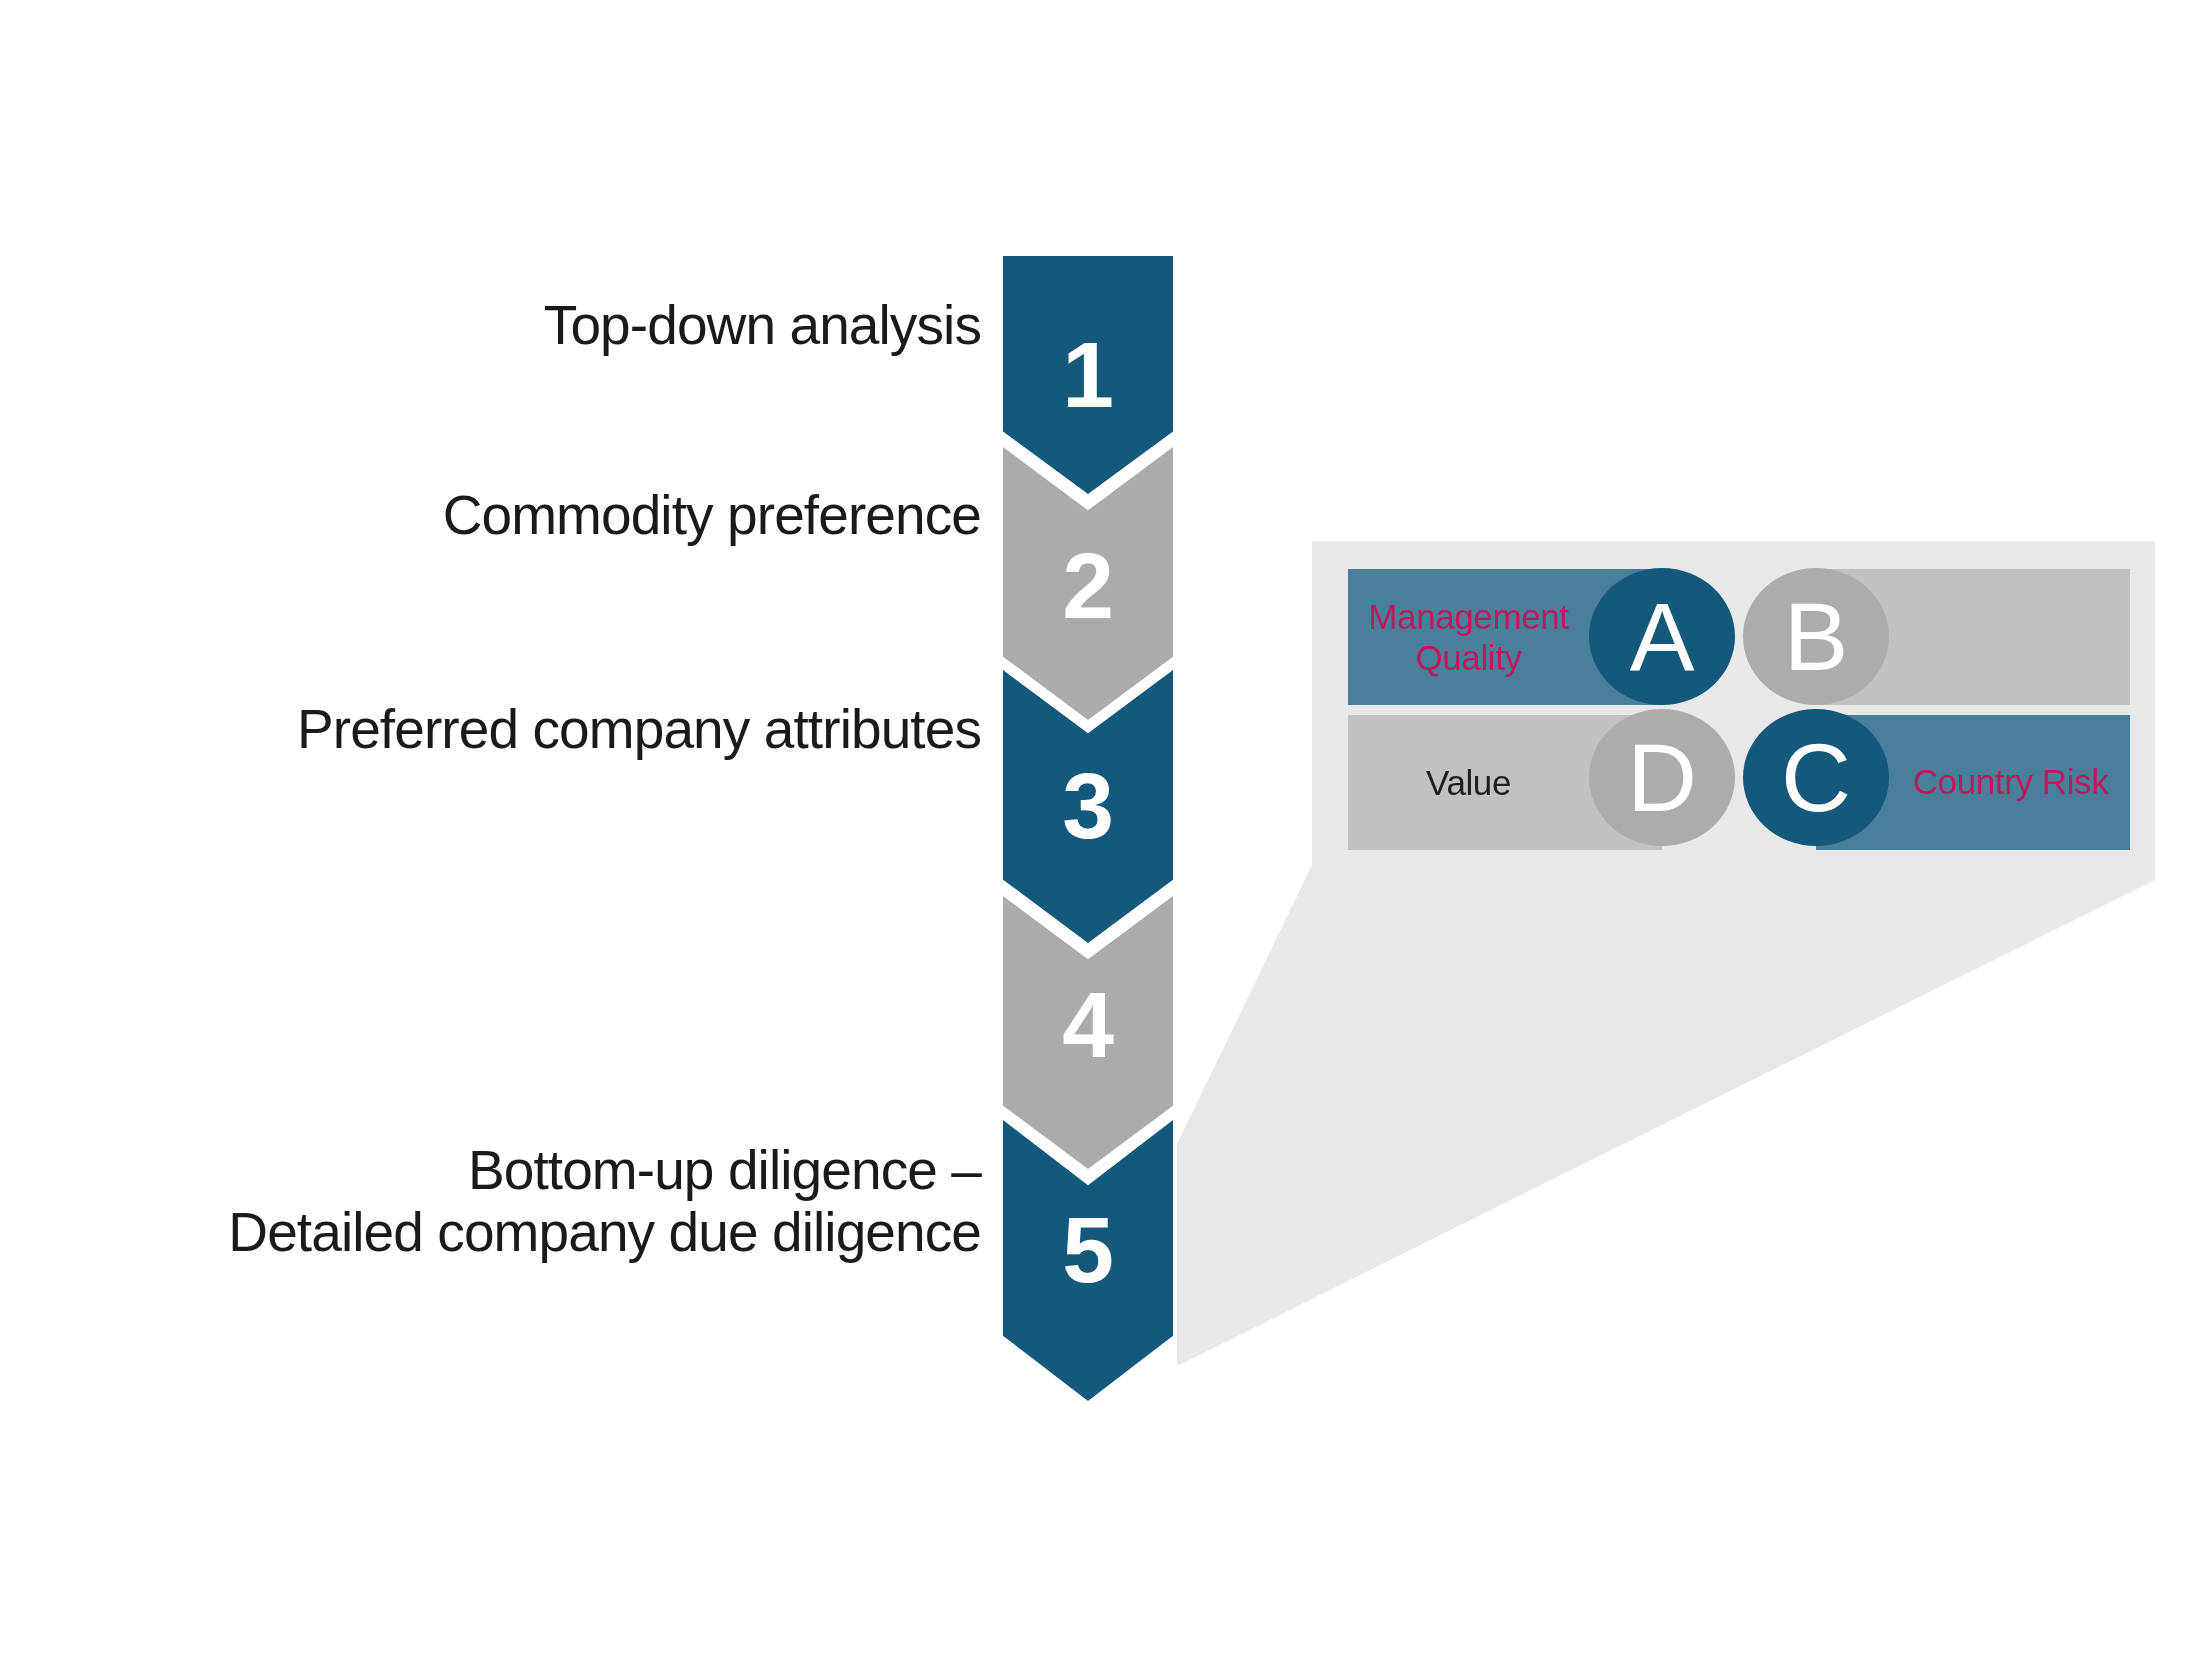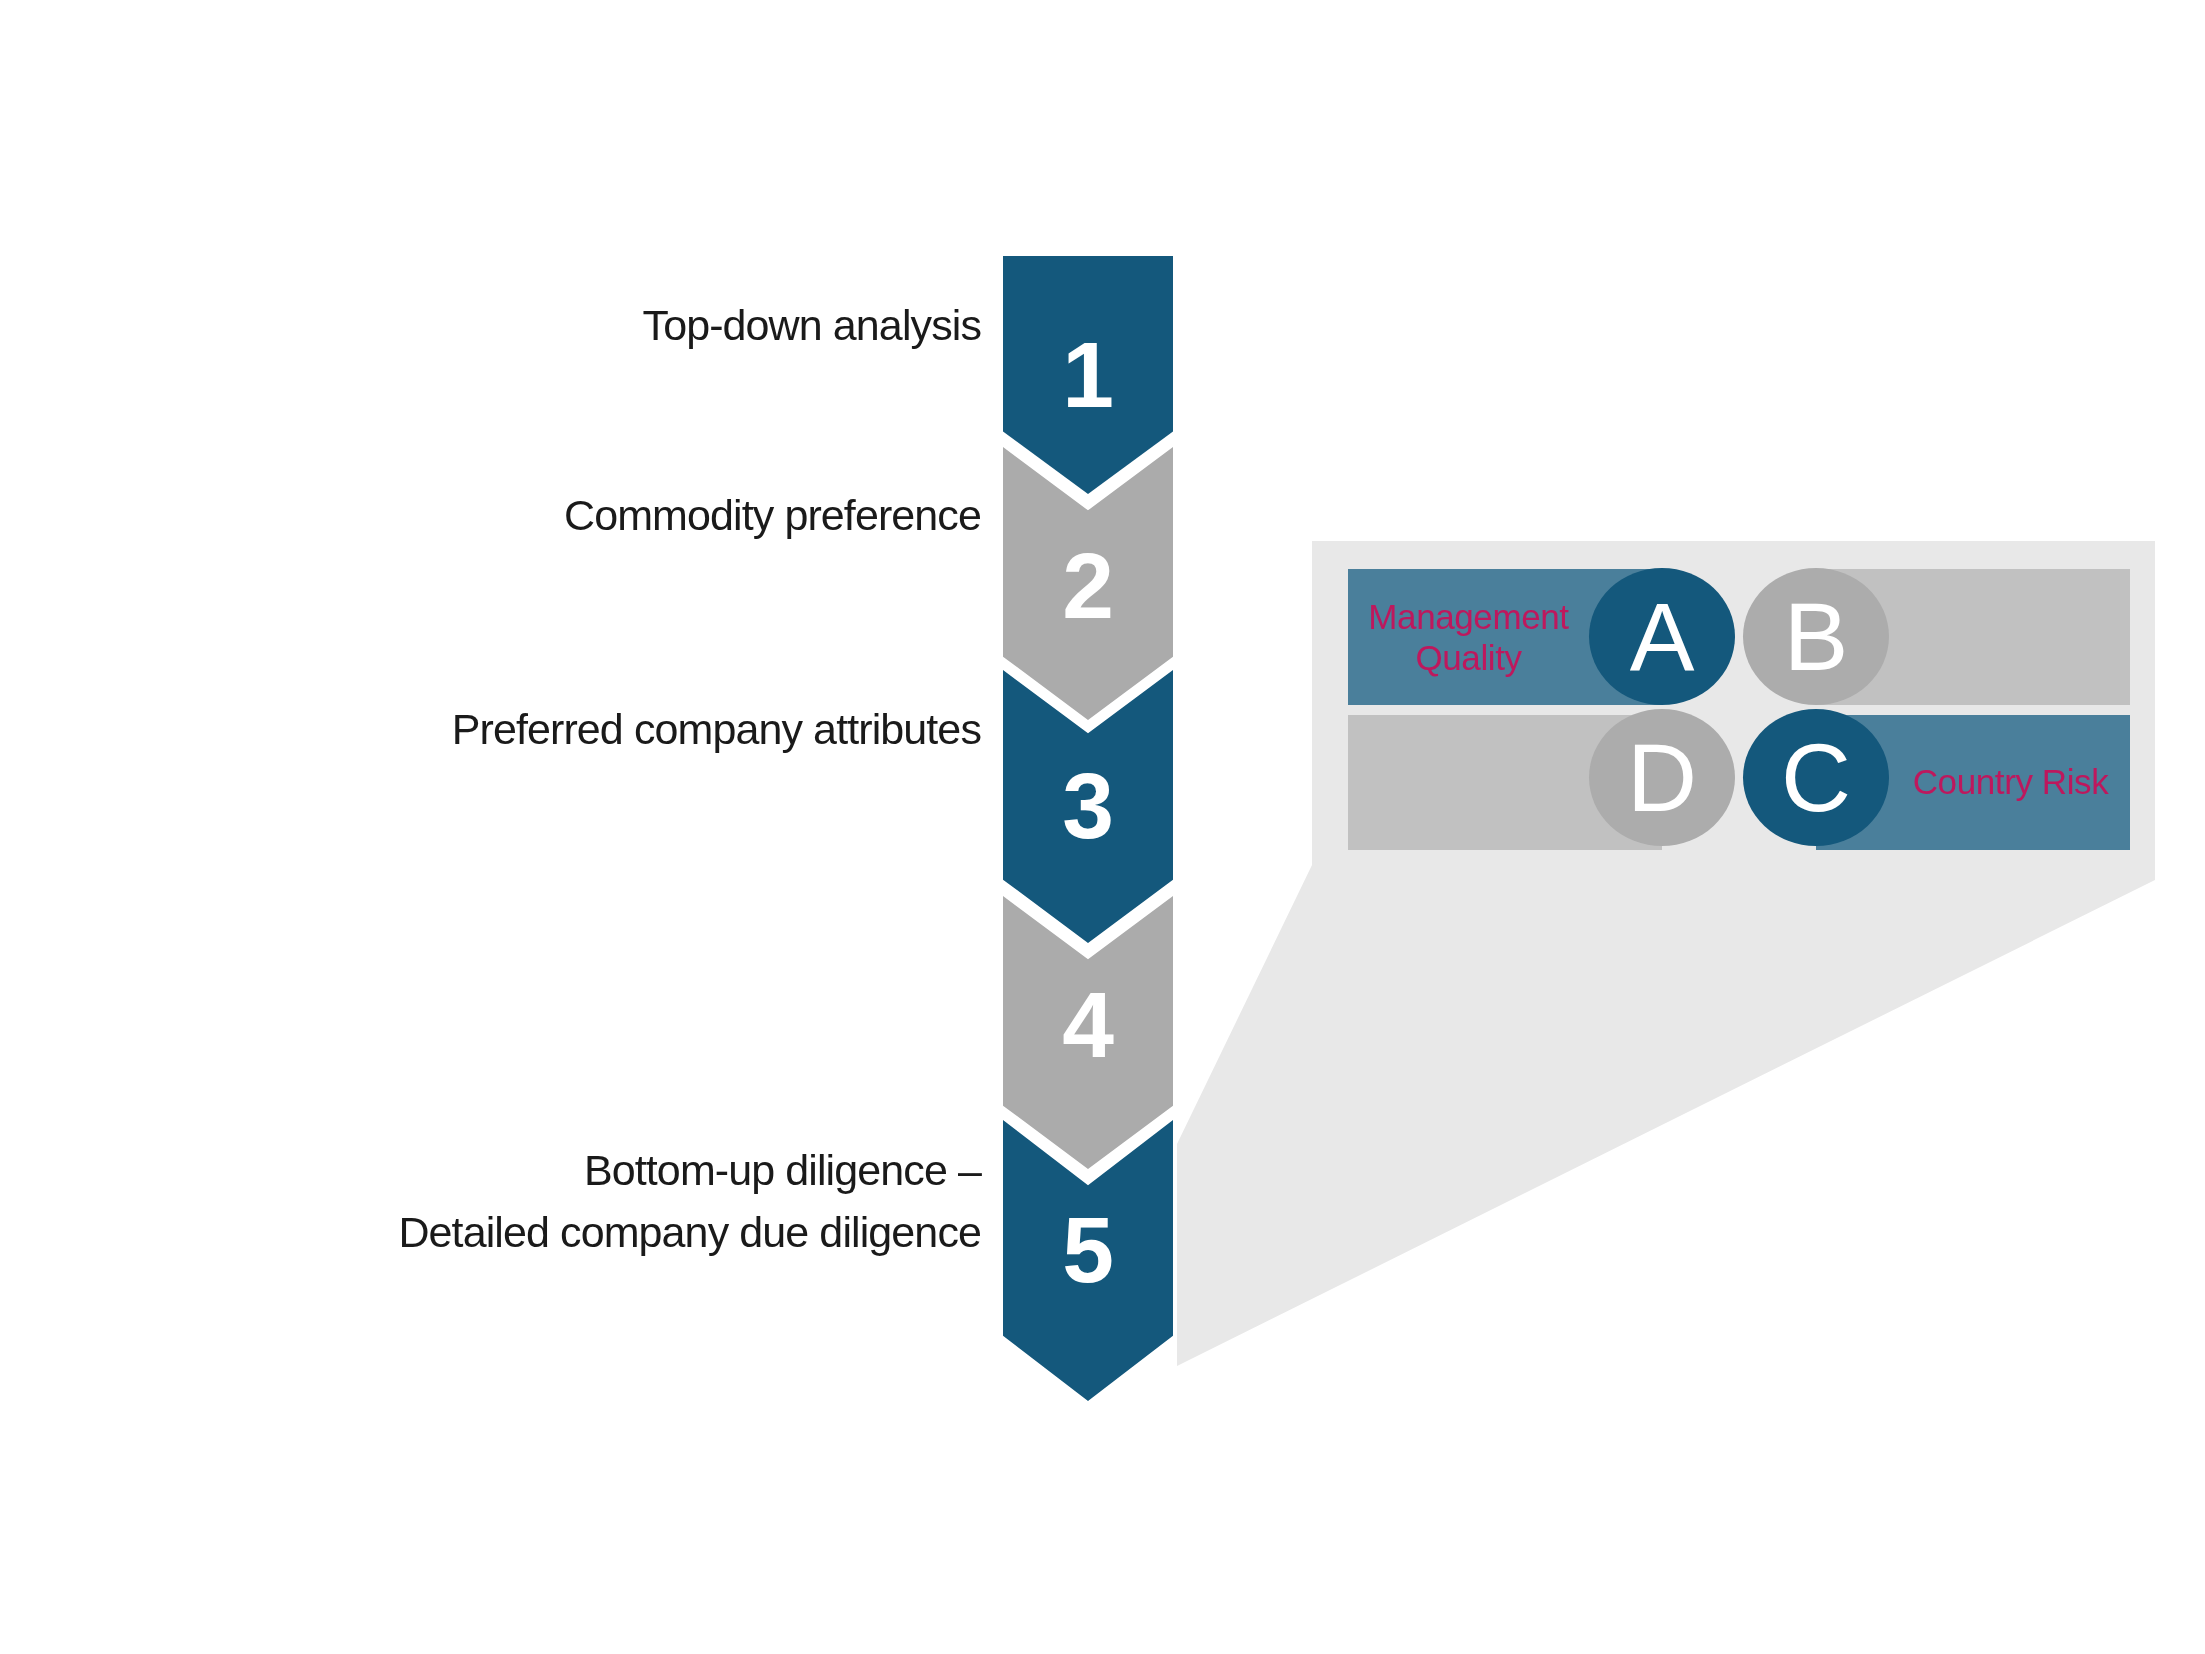--- a/index.html
+++ b/index.html
@@ -3,21 +3,21 @@
 <meta charset="utf-8">
 <style>
   html,body{margin:0;padding:0;background:#ffffff;}
   #canvas{
     position:relative;width:2206px;height:1654px;overflow:hidden;background:#ffffff;
     font-family:"Liberation Sans", sans-serif;
   }
   
   .step-label{
     position:absolute;right:1225px;white-space:nowrap;
-    font-size:43px;line-height:55px;font-weight:300;letter-spacing:-0.9px;
+    font-size:55px;line-height:55px;font-weight:300;letter-spacing:-0.9px;
     color:#1a1a1a;text-align:right;
   }
   .step-label.bold{font-weight:400;}
   
   .chev{position:absolute;left:1003px;width:170px;}
   .chev.first{clip-path:polygon(0 0,100% 0,100% 73.7%,50% 100%,0 73.7%);}
   .chev.mid{clip-path:polygon(0 0,50% 23.2%,100% 0,100% 76.8%,50% 100%,0 76.8%);}
   .chev.c-blue{background:#14587C;}
   .chev.c-gray{background:#ABABAB;}
   .chev-num{
@@ -73,20 +73,21 @@
   <div class="chev-num" style="top:760px">3</div>
   <div class="chev-num" style="top:979px">4</div>
   <div class="chev-num" style="top:1204px">5</div>
 
   <div class="bar teal" style="left:1348px;top:569px;width:314px"></div>
   <div class="bar graybar" style="left:1816px;top:569px;width:314px"></div>
   <div class="bar graybar" style="left:1348px;top:715px;width:314px;height:135px"></div>
   <div class="bar teal" style="left:1816px;top:715px;width:314px;height:135px"></div>
 
   <div class="bar-label light-text" style="left:1348px;top:569px;width:241px;height:136px">Management Quality</div>
+  <div class="bar-label dark-text" style="left:1348px;top:715px;width:241px;height:135px">Value</div>
   <div class="bar-label light-text" style="left:1891px;top:715px;width:239px;height:132px">Country Risk</div>
 
   <div class="circle dark" style="left:1589px;top:568px">A</div>
   <div class="circle graycircle" style="left:1743px;top:568px">B</div>
   <div class="circle graycircle" style="left:1589px;top:709px">D</div>
   <div class="circle dark" style="left:1743px;top:709px">C</div>
 
 </div>
 
 

